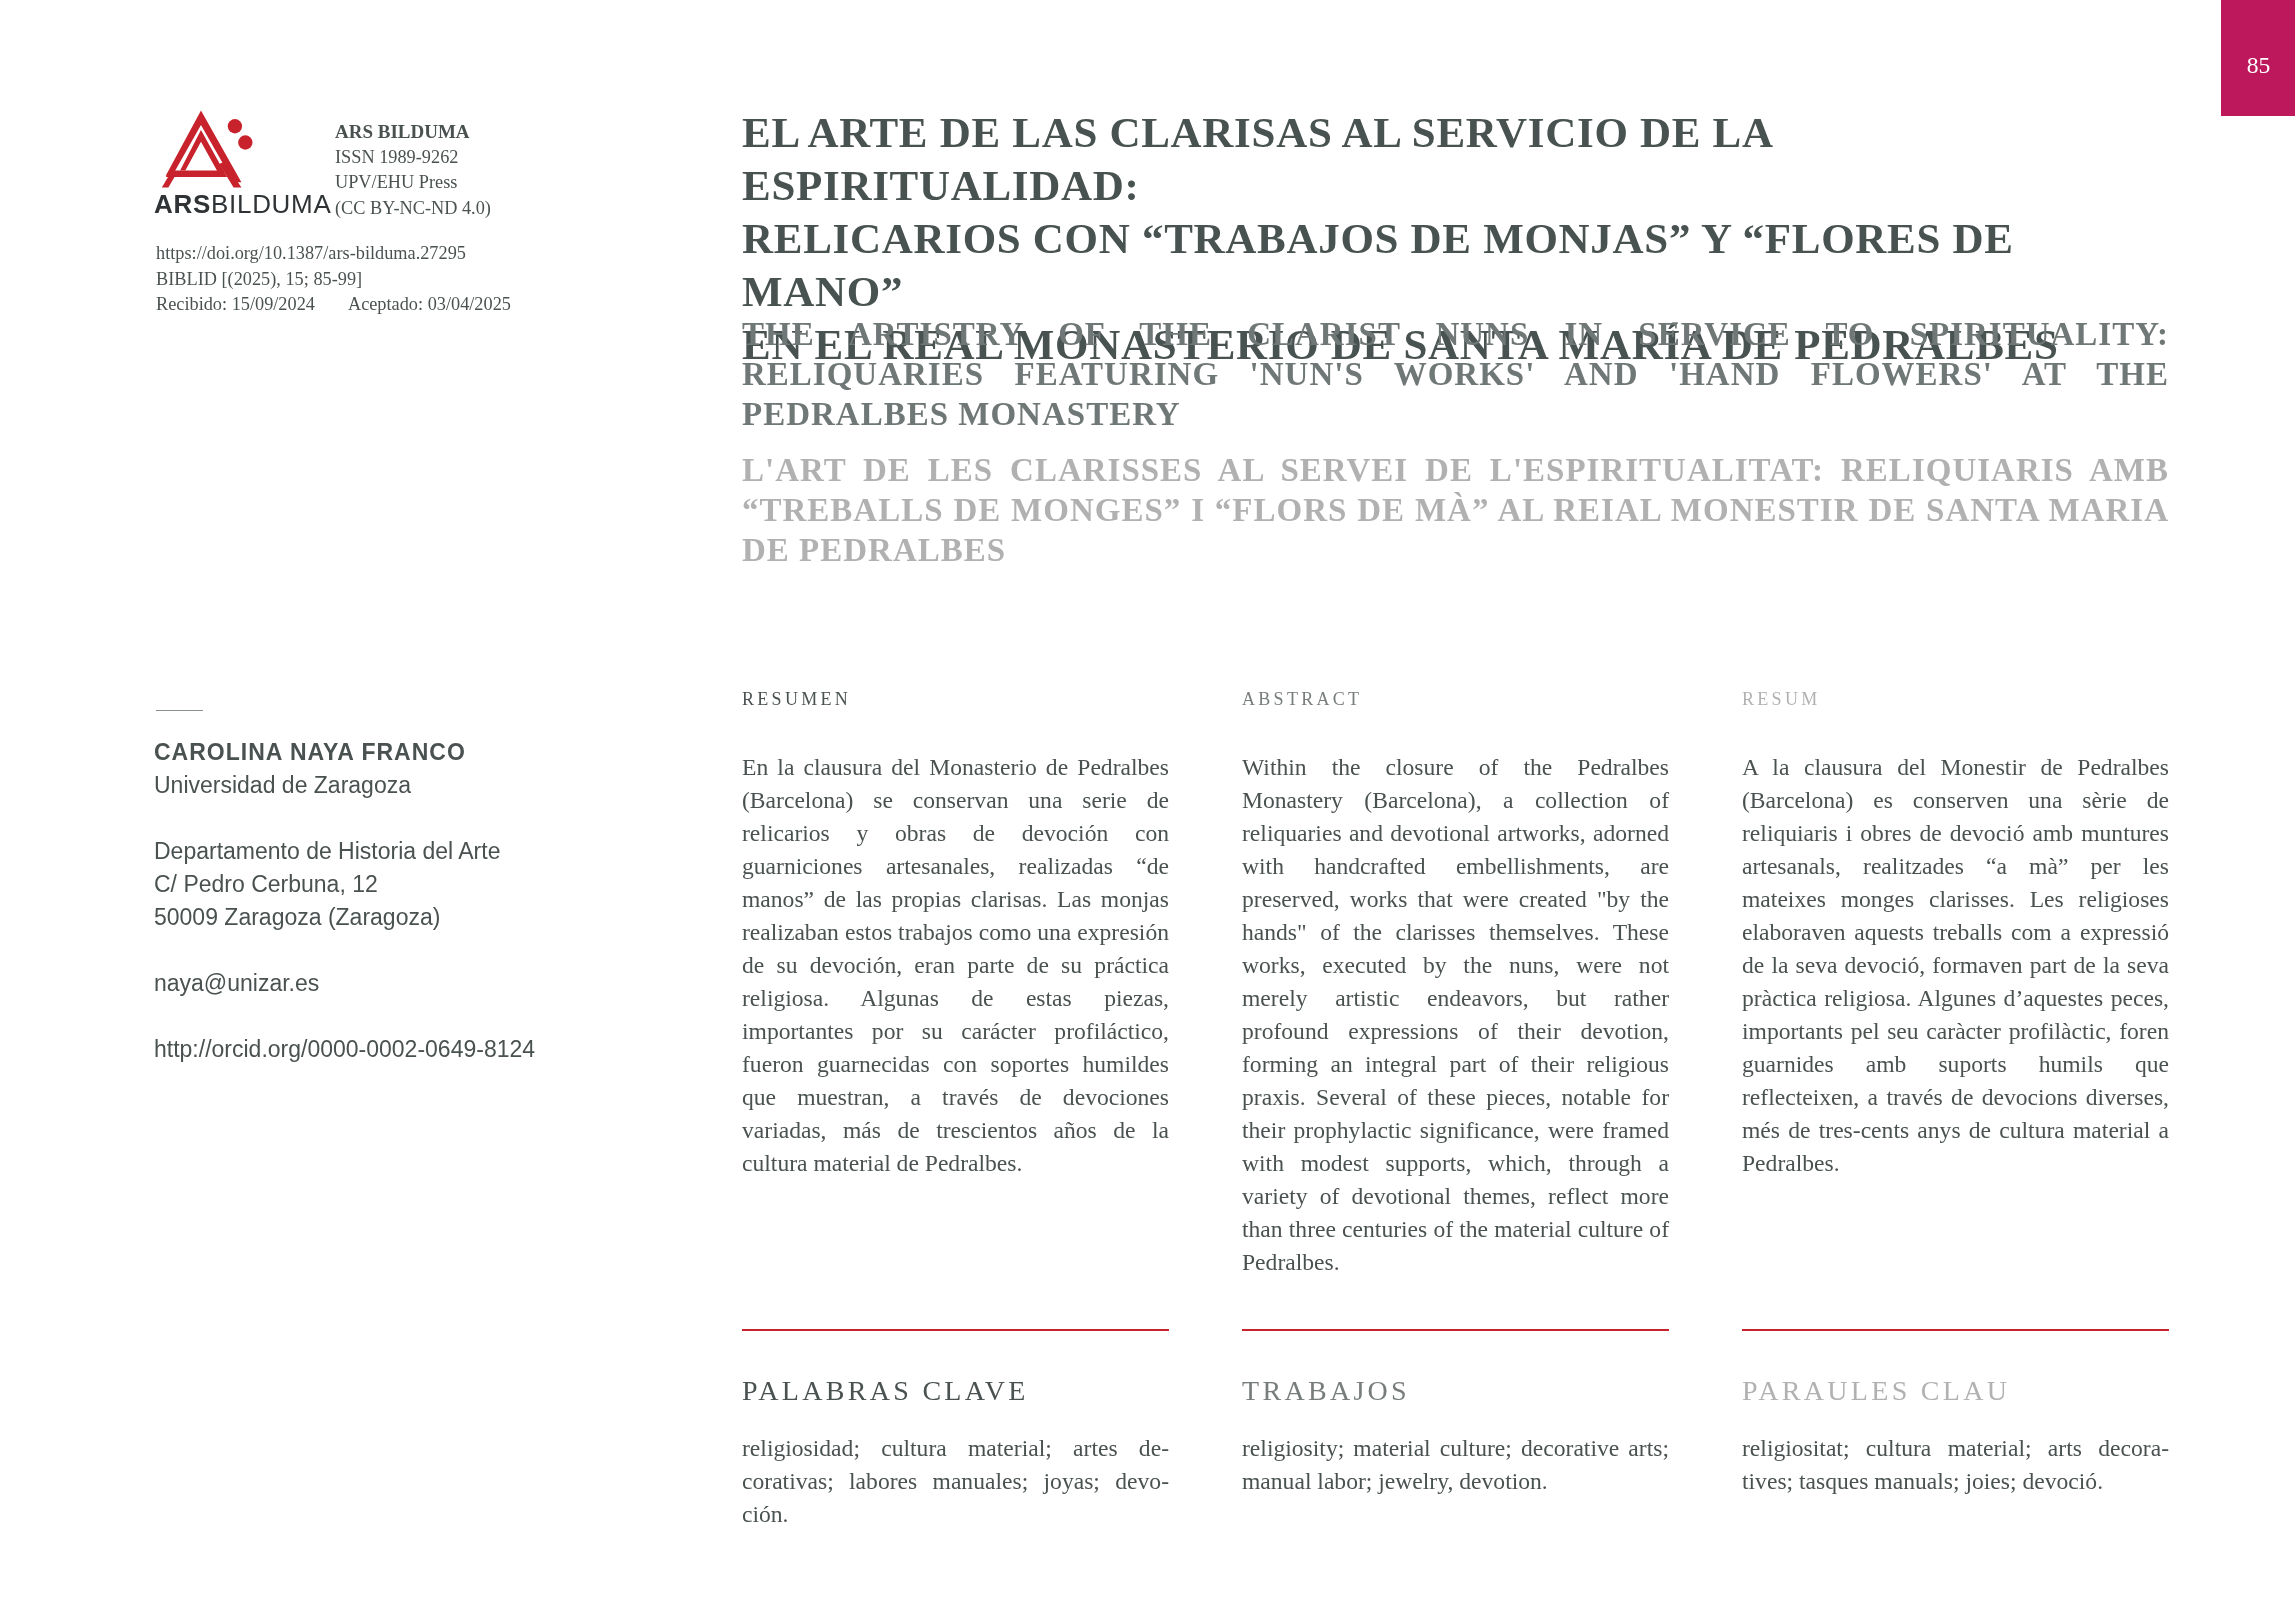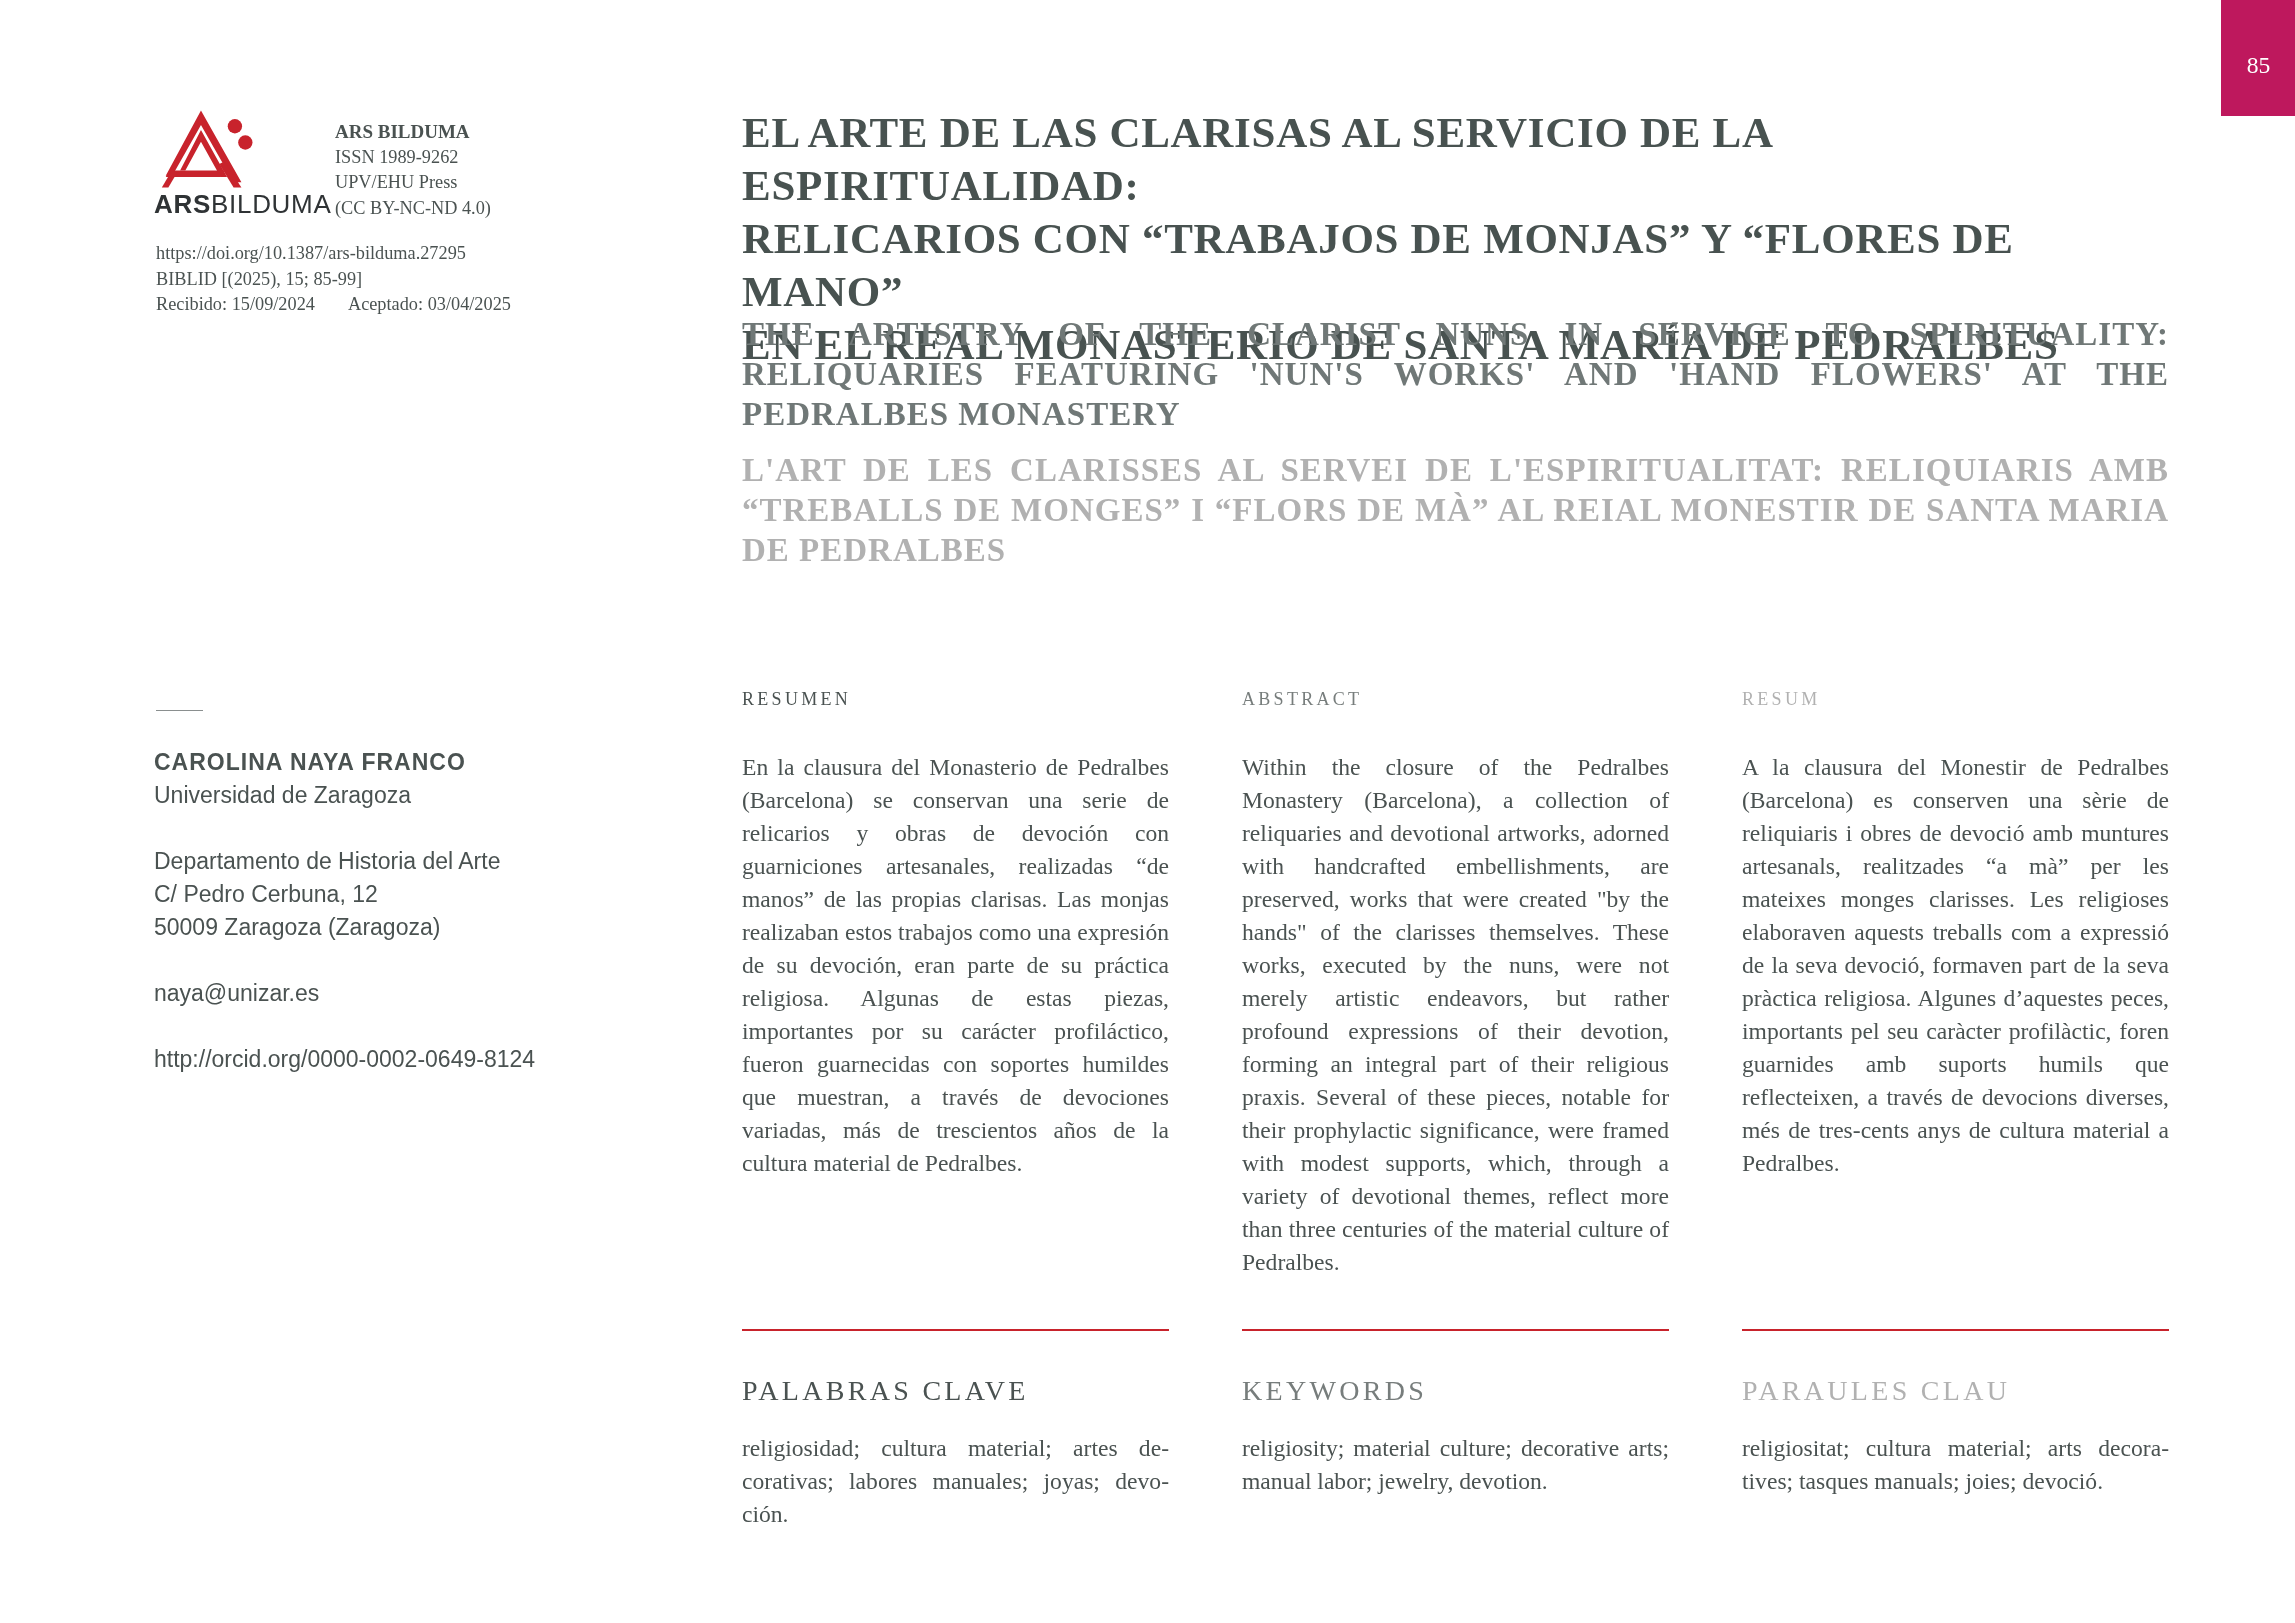--- a/index.html
+++ b/index.html
@@ -18,21 +18,21 @@
   .biblio { left:156px; top:241px; font-size:18.3px; line-height:25.5px; color:#4a5251; }
   .biblio .gap { display:inline-block; width:33px; }
   .title-es { left:742px; top:106px; width:1427px; font-weight:700; font-size:43px;
               line-height:53px; color:#485250; letter-spacing:0.7px; }
   .title-en { left:742px; top:314px; width:1427px; font-weight:700; font-size:33px;
               line-height:40px; color:#707877; letter-spacing:1px; text-align:justify; }
   .title-ca { left:742px; top:450px; width:1427px; font-weight:700; font-size:33px;
               line-height:40px; color:#b1b1b1; letter-spacing:1px; text-align:justify; }
   .author-dash { left:156px; top:710px; width:47px; height:1.3px; background:#8a8f8f; }
   .author { left:154px; top:736px; font-family:"Liberation Sans", sans-serif;
-            font-size:23px; line-height:33px; color:#4a5251;margin-top:10px; }
+            font-size:23px; line-height:33px; color:#4a5251; }
   .author .name { font-weight:700; letter-spacing:1px; }
   .author .spacer { height:33px; }
   .col { position:absolute; width:427px; }
   .col1 { left:742px; } .col2 { left:1242px; } .col3 { left:1742px; }
   .sec-head { position:absolute; top:689px; font-size:18px; letter-spacing:3.3px; }
   .sec-body { position:absolute; top:751px; width:427px; font-size:23.6px; line-height:33px;
               text-align:justify; hyphens:auto; color:#4a5251; }
   .h-es { color:#4a5251; } .h-en { color:#777d7c; } .h-ca { color:#b1b1b1; }
   .rule { position:absolute; top:1329px; width:427px; height:2px; background:#c8232c; }
   .kw-head { position:absolute; top:1375px; font-size:28px; letter-spacing:3.3px; }
@@ -102,21 +102,21 @@
   <div class="sec-body" lang="es">En la clausura del Monasterio de Pedralbes (Barcelona) se conservan una serie de relicarios y obras de devoción con guarniciones artesanales, realizadas “de manos” de las propias clarisas. Las monjas realizaban estos trabajos como una expresión de su devoción, eran parte de su práctica religiosa. Algunas de estas piezas, importantes por su carácter profiláctico, fueron guarnecidas con soportes humildes que muestran, a través de devociones variadas, más de trescientos años de la cultura material de Pedralbes.</div>
   <div class="rule"></div>
   <div class="kw-head h-es">PALABRAS CLAVE</div>
   <div class="kw-body" lang="es">religiosidad; cultura material; artes de­corativas; labores manuales; joyas; devo­ción.</div>
 </div>
 
 <div class="col col2">
   <div class="sec-head h-en">ABSTRACT</div>
   <div class="sec-body" lang="en">Within the closure of the Pedralbes Monastery (Barcelona), a collection of reliquaries and devotional artworks, adorned with handcrafted embellishments, are preserved, works that were created "by the hands" of the clarisses themselves. These works, executed by the nuns, were not merely artistic endeavors, but rather profound expressions of their devotion, forming an integral part of their religious praxis. Several of these pieces, notable for their prophylactic significance, were framed with modest supports, which, through a variety of devotional themes, reflect more than three centuries of the material culture of Pedralbes.</div>
   <div class="rule"></div>
-  <div class="kw-head h-en">KEYWORDS</div>
+  <div class="kw-head h-en">TRABAJOS</div>
   <div class="kw-body" lang="en">religiosity; material culture; decorative arts; manual labor; jewelry, devotion.</div>
 </div>
 
 <div class="col col3">
   <div class="sec-head h-ca">RESUM</div>
   <div class="sec-body" lang="ca">A la clausura del Monestir de Pedralbes (Barcelona) es conserven una sèrie de reliquiaris i obres de devoció amb muntures artesanals, realitzades “a mà” per les mateixes monges clarisses. Les religioses elaboraven aquests treballs com a expressió de la seva devoció, formaven part de la seva pràctica religiosa. Algunes d’aquestes peces, importants pel seu caràcter profilàctic, foren guarnides amb suports humils que reflecteixen, a través de devocions diverses, més de tres-cents anys de cultura material a Pedralbes.</div>
   <div class="rule"></div>
   <div class="kw-head h-ca">PARAULES CLAU</div>
   <div class="kw-body" lang="ca">religiositat; cultura material; arts decora­tives; tasques manuals; joies; devoció.</div>
 </div>

